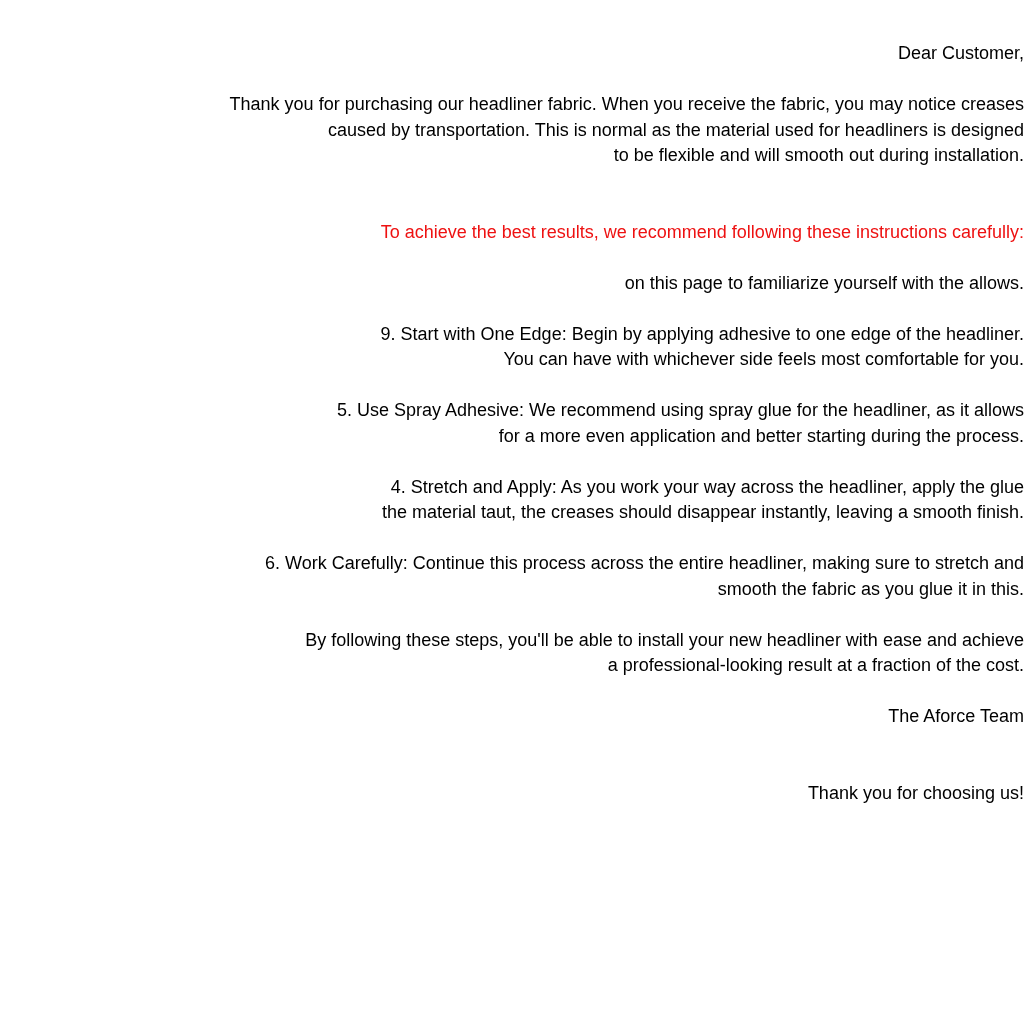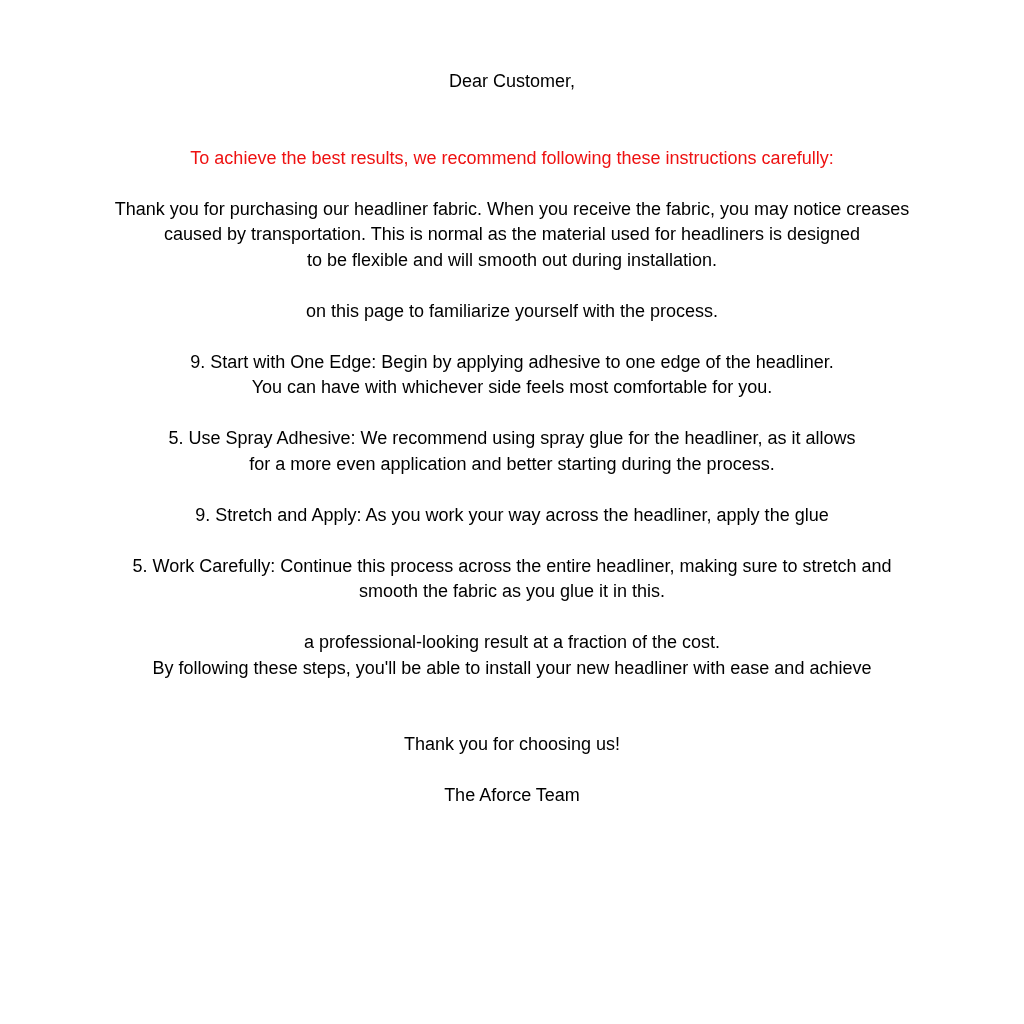--- a/index.html
+++ b/index.html
@@ -10,69 +10,70 @@
   body {
     width: 1024px;
     height: 1024px;
     font-family: "Liberation Sans", sans-serif;
     font-size: 18px;
     line-height: 25.5px;
     color: #000000;
     overflow: hidden;
   }
   .letter {
-    padding-top: 69px;
-    text-align: center;
+    padding-top: 41px;
+    text-align: right;
   }
   .para { margin: 25.5px 0 0 0; }
   .gap2 { margin-top: 51px; }
   .red  { color: #ee1111; }
   .line { white-space: nowrap; }
 </style>
 </head>
 <body>
 
 <main class="letter">
 
   <div class="line">Dear Customer,</div>
 
-  <div class="para gap2 red line">To achieve the best results, we recommend following these instructions carefully:</div>
-
   <div class="para">
     <div class="line">Thank you for purchasing our headliner fabric. When you receive the fabric, you may notice creases</div>
     <div class="line">caused by transportation. This is normal as the material used for headliners is designed</div>
     <div class="line">to be flexible and will smooth out during installation.</div>
   </div>
 
+  <div class="para gap2 red line">To achieve the best results, we recommend following these instructions carefully:</div>
+
   <div class="para">
-    <div class="line">on this page to familiarize yourself with the process.</div>
+    <div class="line">on this page to familiarize yourself with the allows.</div>
   </div>
 
   <div class="para">
     <div class="line">9. Start with One Edge: Begin by applying adhesive to one edge of the headliner.</div>
     <div class="line">You can have with whichever side feels most comfortable for you.</div>
   </div>
 
   <div class="para">
     <div class="line">5. Use Spray Adhesive: We recommend using spray glue for the headliner, as it allows</div>
     <div class="line">for a more even application and better starting during the process.</div>
   </div>
 
   <div class="para">
-    <div class="line">9. Stretch and Apply: As you work your way across the headliner, apply the glue</div>
+    <div class="line">4. Stretch and Apply: As you work your way across the headliner, apply the glue</div>
+    <div class="line">the material taut, the creases should disappear instantly, leaving a smooth finish.</div>
   </div>
 
   <div class="para">
-    <div class="line">5. Work Carefully: Continue this process across the entire headliner, making sure to stretch and</div>
+    <div class="line">6. Work Carefully: Continue this process across the entire headliner, making sure to stretch and</div>
     <div class="line">smooth the fabric as you glue it in this.</div>
   </div>
 
   <div class="para">
+    <div class="line">By following these steps, you'll be able to install your new headliner with ease and achieve</div>
     <div class="line">a professional-looking result at a fraction of the cost.</div>
-    <div class="line">By following these steps, you'll be able to install your new headliner with ease and achieve</div>
   </div>
 
 
+  <div class="para line">The Aforce Team</div>
+
   <div class="para gap2 line">Thank you for choosing us!</div>
-
-  <div class="para line">The Aforce Team</div>
 
 </main>
 
 </body></html>

